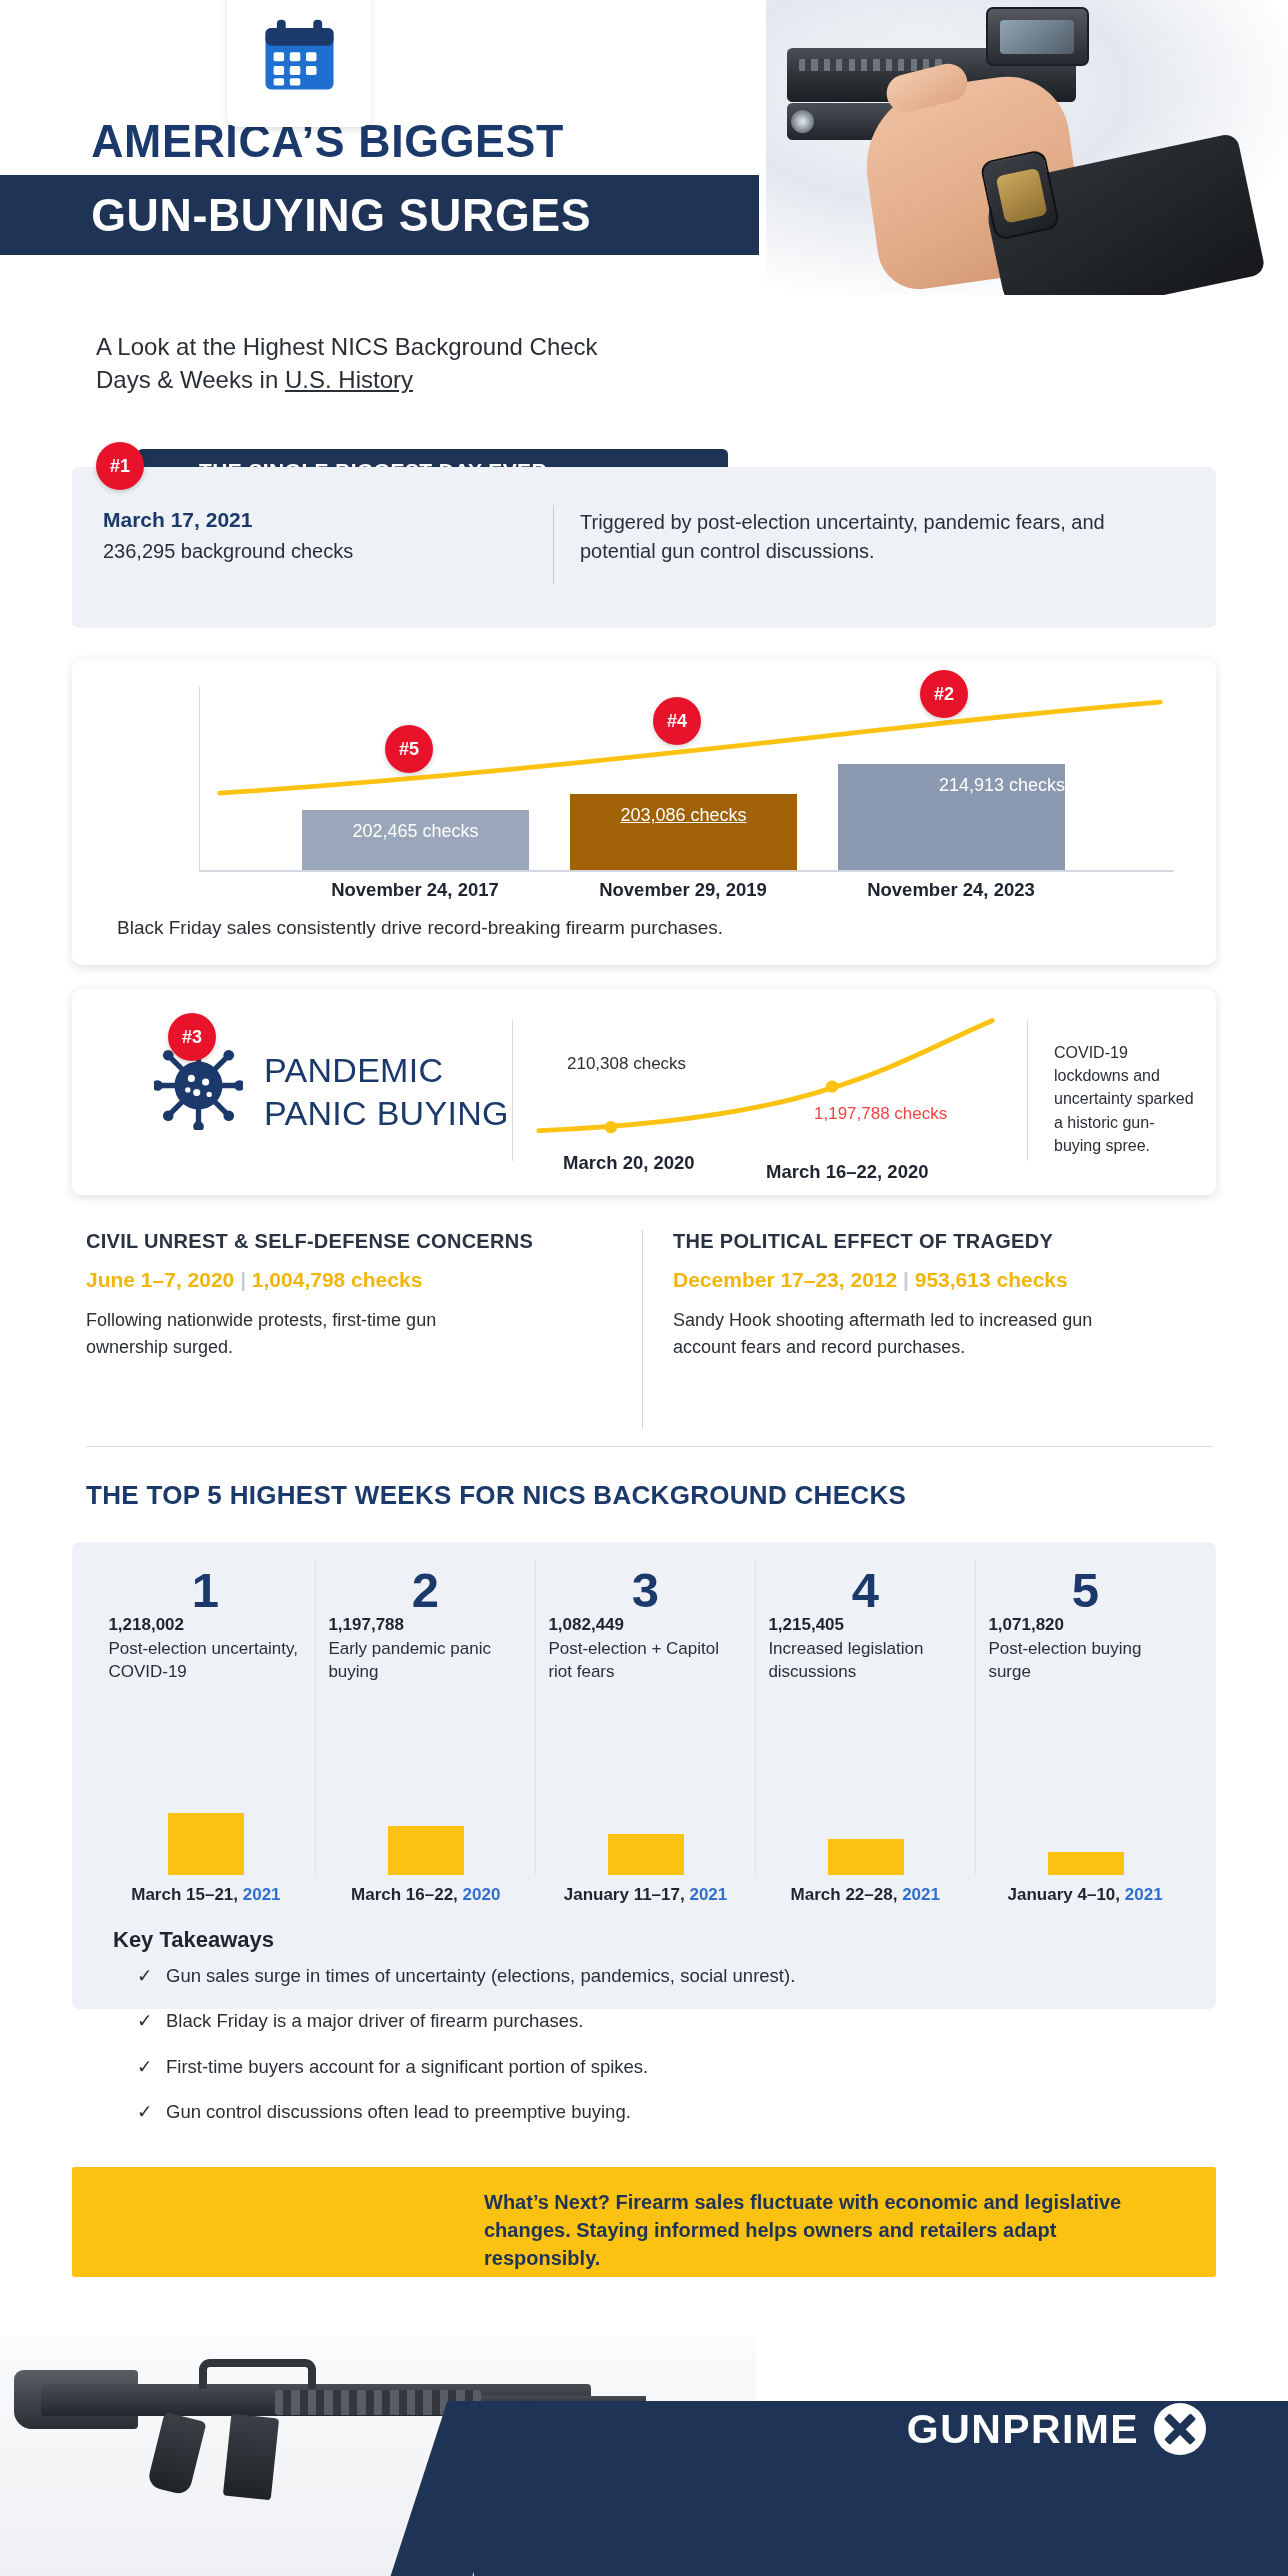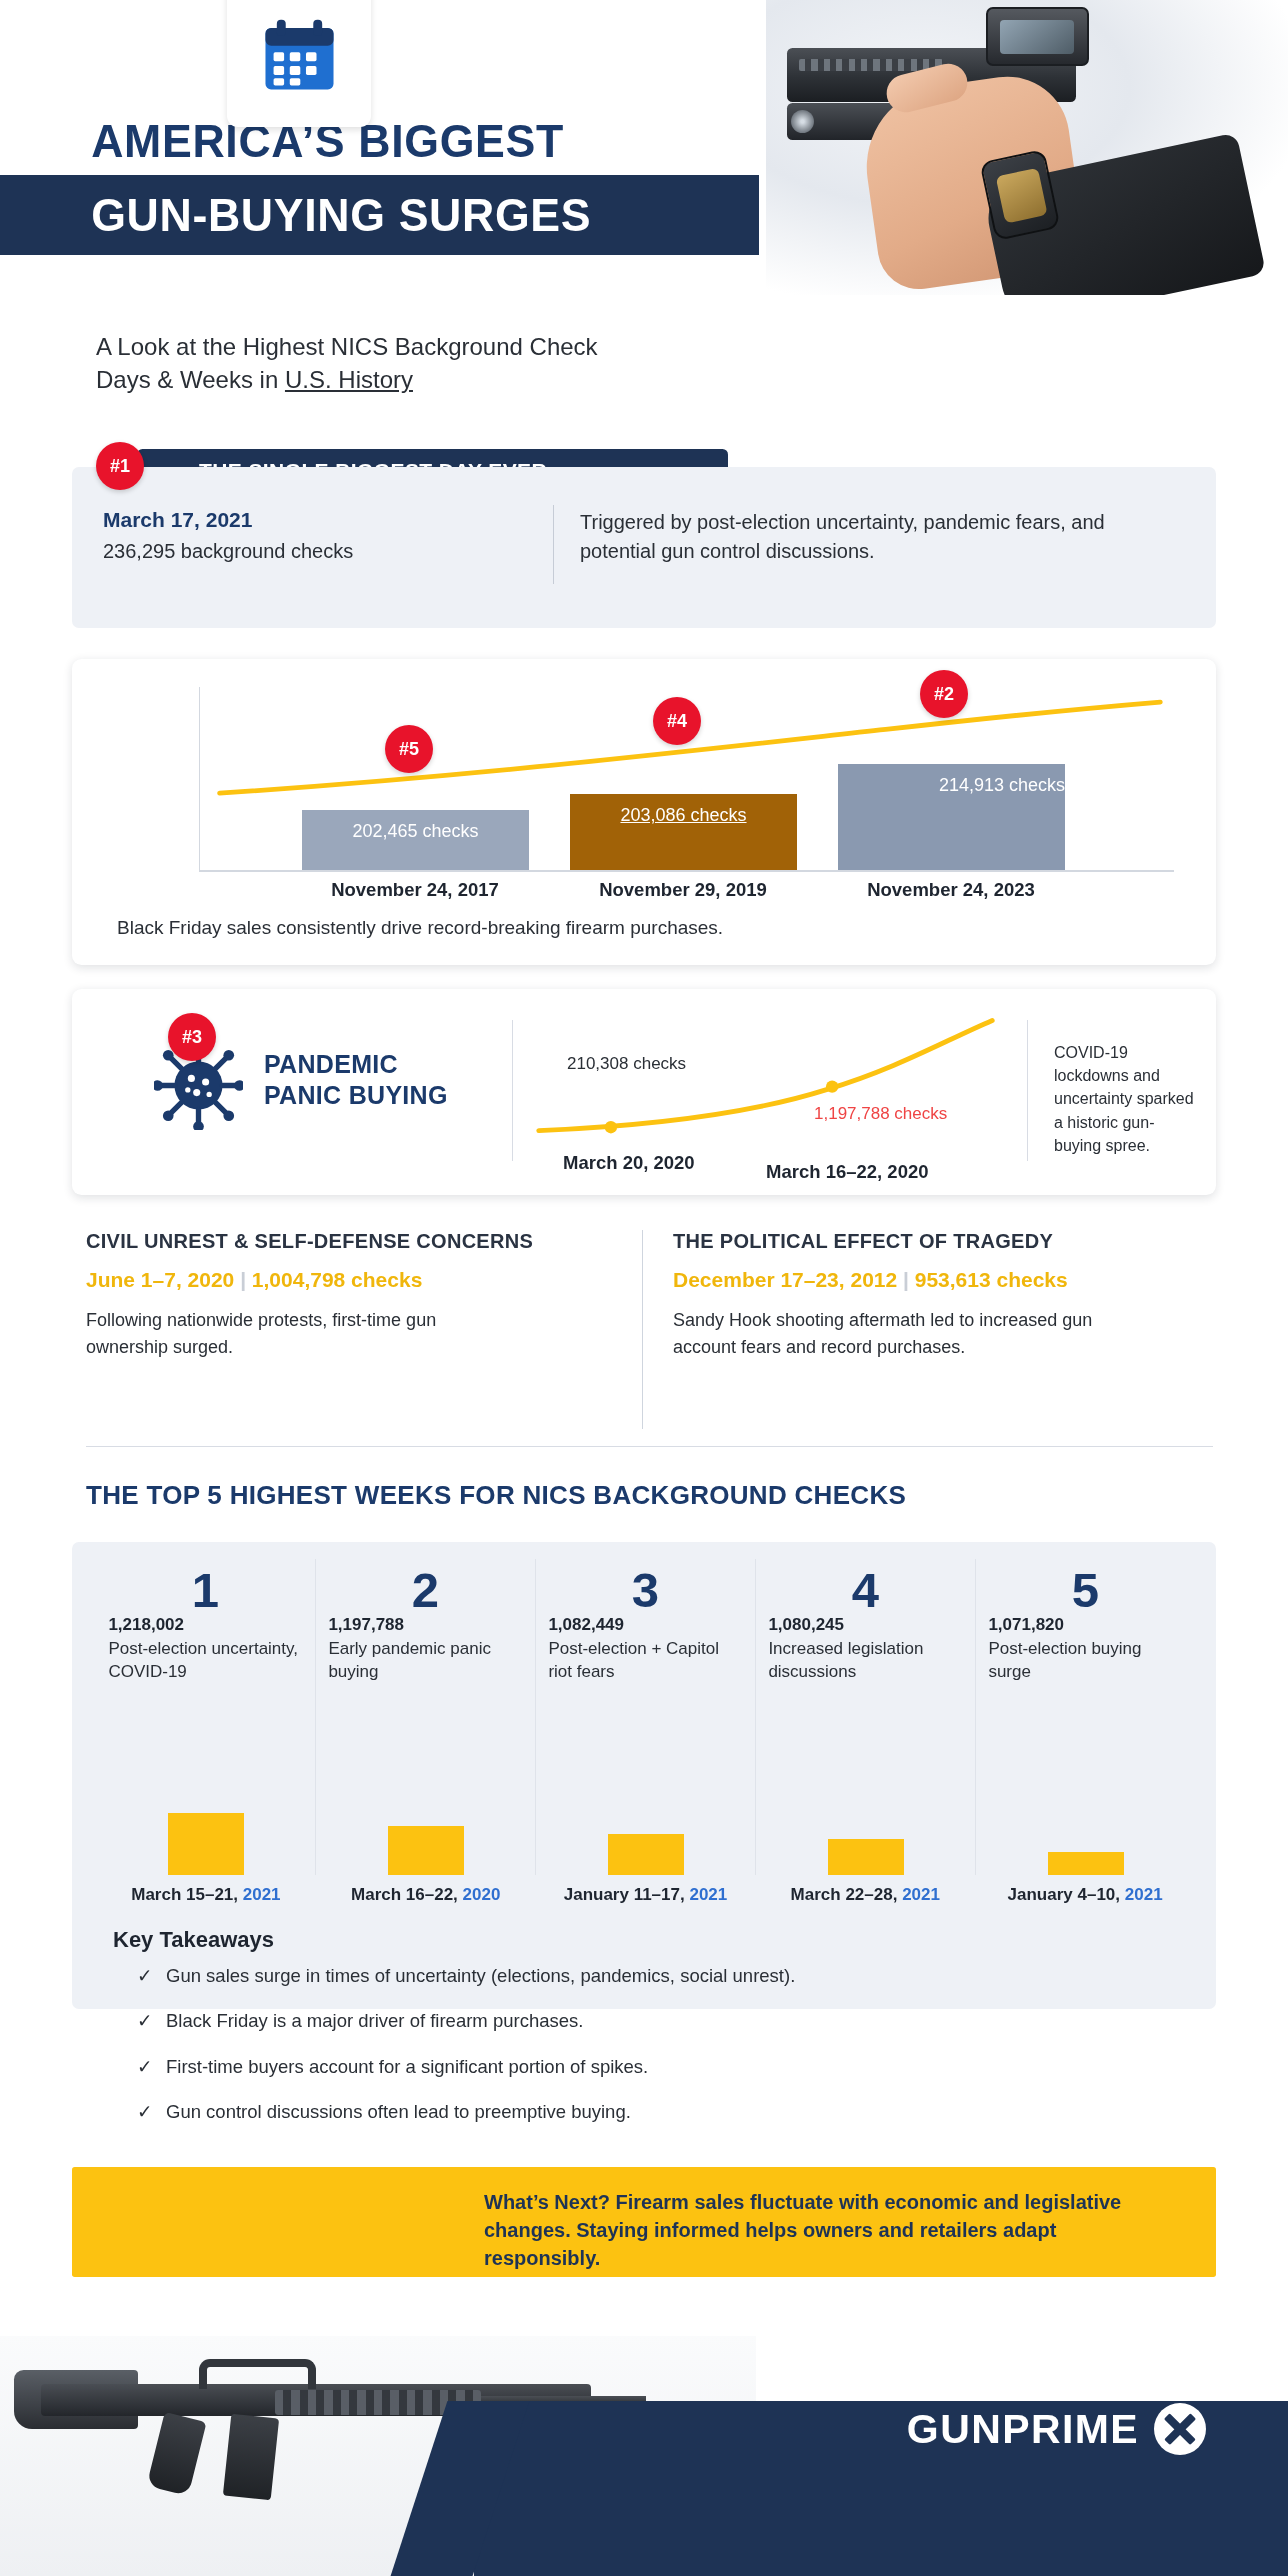--- a/index.html
+++ b/index.html
@@ -290,22 +290,22 @@
   }
   .badge-3 { left: 168px; top: 1013px; }
   .virus {
     position: absolute;
     left: 82px; top: 52px;
     width: 89px; height: 89px;
   }
   .pandemic-title {
     position: absolute;
     left: 192px; top: 60px;
-    font-size: 25px;
-    font-weight: 700;
+    font-size: 34px;
+    font-weight: 400;
     line-height: 1.25;
     color: #1b3a6b;
     font-family: "Liberation Sans Narrow","Liberation Sans",sans-serif;
     letter-spacing: 0.3px;
   }
   .sec3-div1 { position: absolute; left: 440px; top: 31px; width: 1.4px; height: 141px; background: #d8dce4; }
   .sec3-div2 { position: absolute; left: 955px; top: 31px; width: 1.4px; height: 141px; background: #d8dce4; }
   .p-chart { position: absolute; left: 453px; top: 27.5px; width: 481px; height: 124px; }
   .p-lbl1 { position: absolute; left: 495px; top: 65px; font-size: 17px; color: #2a2f36; }
   .p-lbl2 { position: absolute; left: 742px; top: 115px; font-size: 17px; color: #ef4444; }
@@ -716,21 +716,21 @@
 
       <div class="t5-col">
         <div class="t5-rank">3</div>
         <div class="t5-num">1,082,449</div>
         <div class="t5-desc">Post-election + Capitol riot fears</div>
         <div class="t5-bar" style="height:41px"></div>
       </div>
 
       <div class="t5-col">
         <div class="t5-rank">4</div>
-        <div class="t5-num">1,080,245</div>
+        <div class="t5-num">1,215,405</div>
         <div class="t5-desc">Increased legislation discussions</div>
         <div class="t5-bar" style="height:36px"></div>
       </div>
 
       <div class="t5-col">
         <div class="t5-rank">5</div>
         <div class="t5-num">1,071,820</div>
         <div class="t5-desc">Post-election buying surge</div>
         <div class="t5-bar" style="height:23.4px"></div>
       </div>

